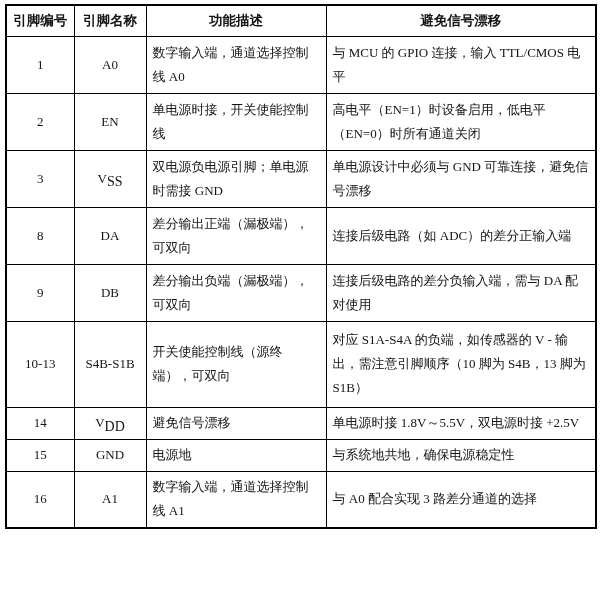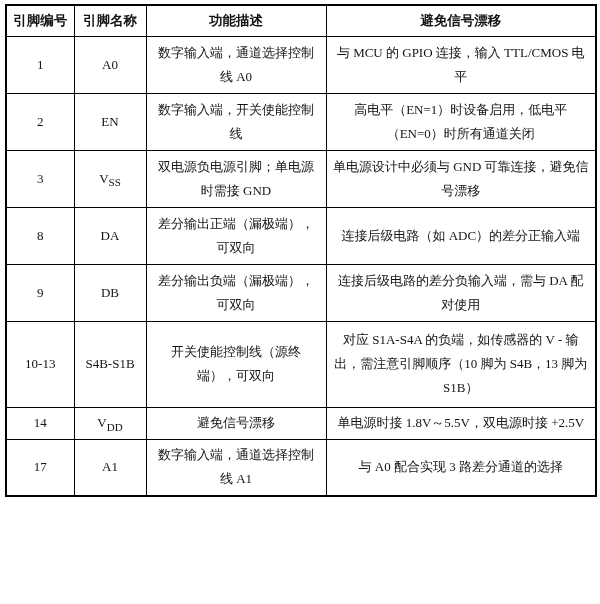--- a/index.html
+++ b/index.html
@@ -37,26 +37,26 @@
   }
   thead tr { height: 31px; }
   th {
     font-weight: bold;
     font-size: 13.5px;
     text-align: center;
     padding: 2px 2px;
     line-height: 18px;
   }
   td.center { text-align: center; padding: 2px 2px; }
-  td.text   { text-align: center; }
+  td.text   { text-align: left; }
   tr.h1 { height: 32px; }
   tr.h2 { height: 57px; }
   tr.h3 { height: 86px; }
   sub {
-    font-size: 11px;
+    font-size: 14px;
     line-height: 0;
     margin-top: 43px;
   }
 </style>
 </head>
 <body>
 
 <div class="page">
   <table class="pin-table">
     <colgroup>
@@ -76,21 +76,21 @@
     <tbody>
       <tr class="h2">
         <td class="center">1</td>
         <td class="center"><span>A0</span><sub></sub></td>
         <td class="text">数字输入端，通道选择控制线 A0</td>
         <td class="text">与 MCU 的 GPIO 连接，输入 TTL/CMOS 电平</td>
       </tr>
       <tr class="h2">
         <td class="center">2</td>
         <td class="center"><span>EN</span><sub></sub></td>
-        <td class="text">数字输入端，开关使能控制线</td>
+        <td class="text">单电源时接，开关使能控制线</td>
         <td class="text">高电平（EN=1）时设备启用，低电平（EN=0）时所有通道关闭</td>
       </tr>
       <tr class="h2">
         <td class="center">3</td>
         <td class="center"><span>V</span><sub>SS</sub></td>
         <td class="text">双电源负电源引脚；单电源时需接 GND</td>
         <td class="text">单电源设计中必须与 GND 可靠连接，避免信号漂移</td>
       </tr>
       <tr class="h2">
         <td class="center">8</td>
@@ -109,21 +109,27 @@
         <td class="center"><span>S4B-S1B</span><sub></sub></td>
         <td class="text">开关使能控制线（源终端），可双向</td>
         <td class="text">对应 S1A-S4A 的负端，如传感器的 V - 输出，需注意引脚顺序（10 脚为 S4B，13 脚为 S1B）</td>
       </tr>
       <tr class="h1">
         <td class="center">14</td>
         <td class="center"><span>V</span><sub>DD</sub></td>
         <td class="text">避免信号漂移</td>
         <td class="text">单电源时接 1.8V～5.5V，双电源时接 +2.5V</td>
       </tr>
+      <tr class="h1">
+        <td class="center">15</td>
+        <td class="center"><span>GND</span><sub></sub></td>
+        <td class="text">电源地</td>
+        <td class="text">与系统地共地，确保电源稳定性</td>
+      </tr>
       <tr class="h2">
-        <td class="center">17</td>
+        <td class="center">16</td>
         <td class="center"><span>A1</span><sub></sub></td>
         <td class="text">数字输入端，通道选择控制线 A1</td>
         <td class="text">与 A0 配合实现 3 路差分通道的选择</td>
       </tr>
     </tbody>
   </table>
 </div>
 
 </body></html>

